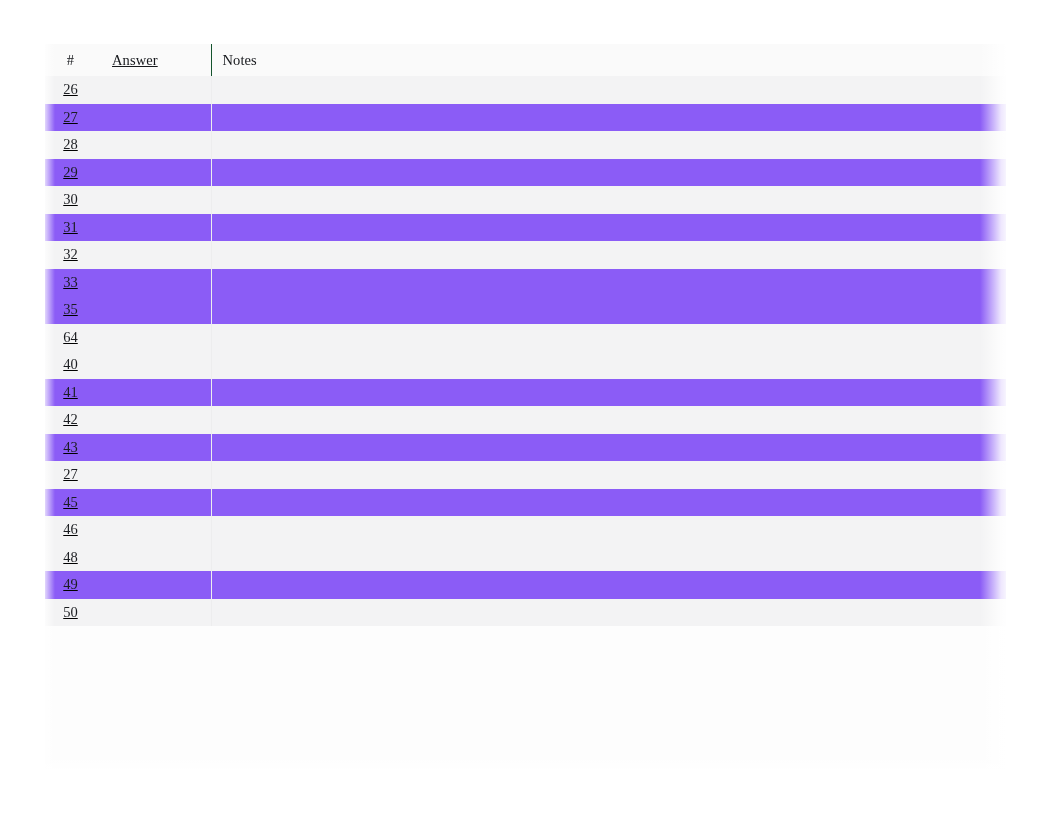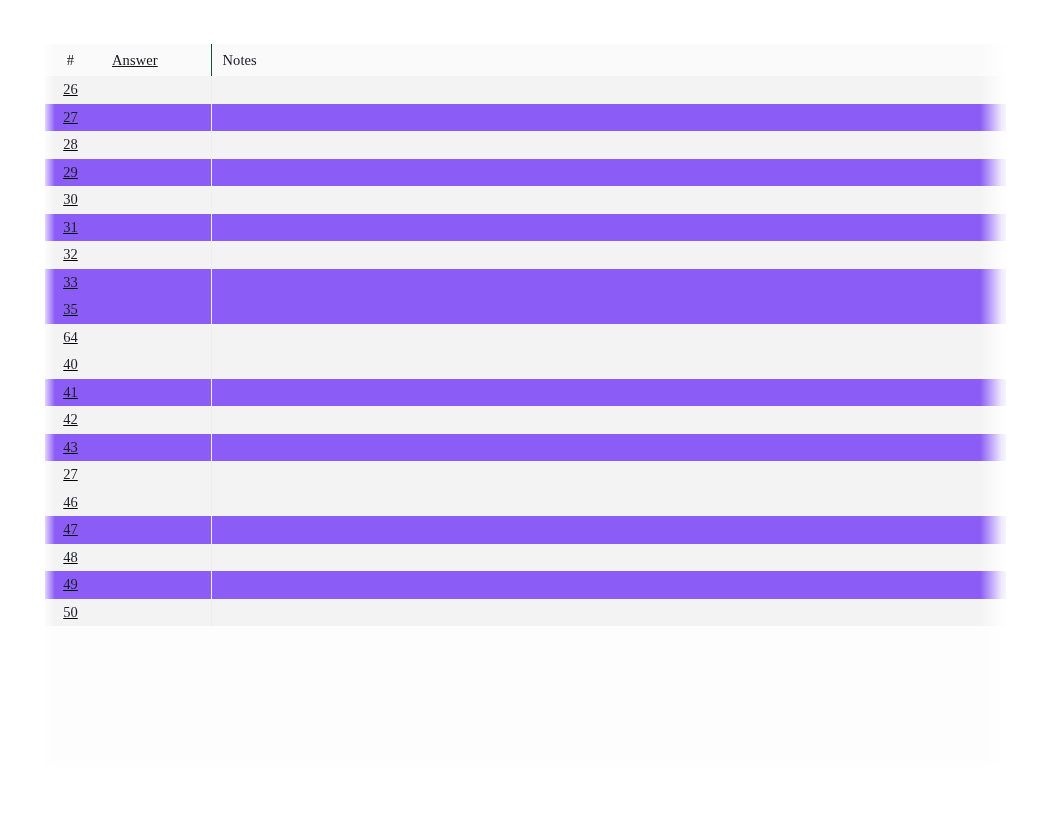--- a/index.html
+++ b/index.html
@@ -224,27 +224,27 @@
           <tr class="data-row stripe-b">
             <td class="cell-num">43</td>
             <td class="cell-answer"></td>
             <td class="cell-notes"></td>
           </tr>
           <tr class="data-row stripe-a">
             <td class="cell-num">27</td>
             <td class="cell-answer"></td>
             <td class="cell-notes"></td>
           </tr>
+          <tr class="data-row stripe-b">
+            <td class="cell-num">45</td>
+            <td class="cell-answer"></td>
+            <td class="cell-notes"></td>
+          </tr>
           <tr class="data-row stripe-a">
             <td class="cell-num">46</td>
-            <td class="cell-answer"></td>
-            <td class="cell-notes"></td>
-          </tr>
-          <tr class="data-row stripe-b">
-            <td class="cell-num">47</td>
             <td class="cell-answer"></td>
             <td class="cell-notes"></td>
           </tr>
           <tr class="data-row stripe-a">
             <td class="cell-num">48</td>
             <td class="cell-answer"></td>
             <td class="cell-notes"></td>
           </tr>
           <tr class="data-row stripe-b">
             <td class="cell-num">49</td>

